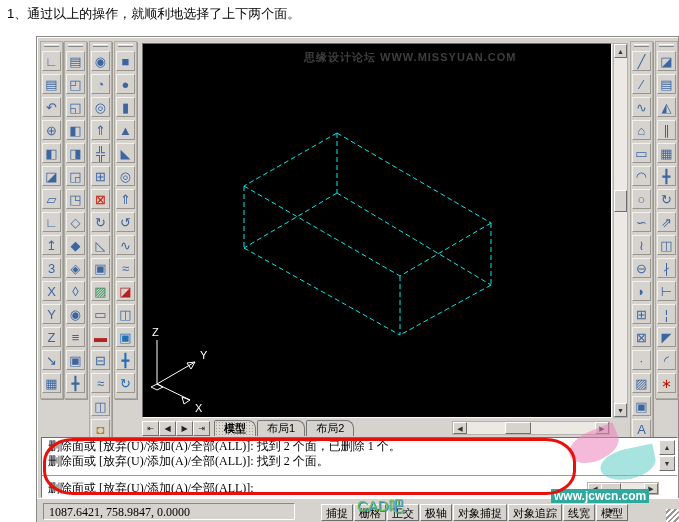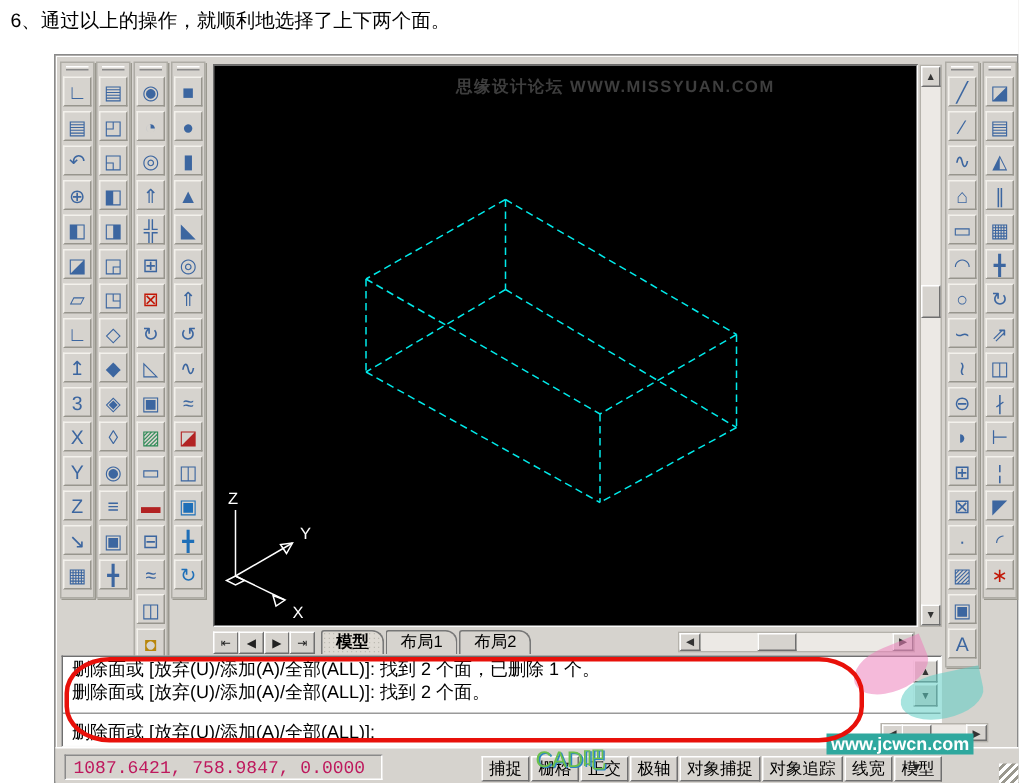--- a/index.html
+++ b/index.html
@@ -51,38 +51,38 @@
   .tab.active { font-weight:bold; background-image:radial-gradient(#9f9c94 22%, #dedad3 25%); background-size:3px 3px; }
   .hscroll { position:absolute; right:2px; bottom:1px; width:158px; height:14px; background:#ece9e5;
              border:1px solid #b5b2ab; }
   .harrow { position:absolute; top:0; width:14px; height:12px; background:#d6d3ce; font-size:7px; color:#333;
             text-align:center; line-height:12px; border:1px solid; border-color:#fff #6f6f6f #6f6f6f #fff; }
   .harrow.left { left:0; } .harrow.right { right:0; }
   .hthumb { position:absolute; left:52px; top:0; width:26px; height:12px; background:#d6d3ce;
             border:1px solid; border-color:#fff #6f6f6f #6f6f6f #fff; }
 
   
-  .cmdwin { position:absolute; left:4px; top:400px; width:587px; height:61px; background:#fff;
+  .cmdwin { position:absolute; left:4px; top:400px; width:637px; height:61px; background:#fff;
             border:1px solid; border-color:#6f6f6f #fbfbfb #fbfbfb #6f6f6f;
-            font-family:Liberation Sans, sans-serif; font-size:12px; color:#000; }
+            font-family:Liberation Serif, serif; font-size:12px; color:#000; }
   .cmdline { padding:1px 4px 0 6px; white-space:nowrap; line-height:14px; }
   .cmddiv { position:absolute; left:0; right:0; top:37px; border-top:1px solid #9a9a9a; }
   .cmdprompt { position:absolute; left:0; top:40px; padding:2px 4px 0 6px; white-space:nowrap; }
   .cmdvscroll { position:absolute; right:2px; top:2px; width:16px; }
   .cmdvscroll .cbtn { width:16px; height:15px; background:#d6d3ce; text-align:center; line-height:15px;
             font-size:7px; color:#333; border:1px solid; border-color:#fff #6f6f6f #6f6f6f #fff; margin-bottom:1px; }
   .cmdhscroll { position:absolute; left:545px; bottom:2px; width:72px; height:13px; background:#ece9e5; border:1px solid #b5b2ab; }
   .cmdhscroll .harrow { height:11px; line-height:11px; }
   .cmdhscroll .hthumb { left:13px; width:20px; height:11px; }
 
   
   .statusbar { position:absolute; left:0; top:461px; width:643px; height:25px; background:#d6d3ce; border-top:1px solid #fff; }
-  .coords { position:absolute; left:6px; top:4px; width:212px; height:17px;
+  .coords { position:absolute; left:6px; top:4px; width:252px; height:17px;
             border:1px solid; border-color:#8a8a8a #fff #fff #8a8a8a;
-            font-family:Liberation Mono, monospace; font-size:12px; padding:1px 0 0 5px; color:#be185d; }
+            font-family:Liberation Serif, serif; font-size:12px; padding:1px 0 0 5px; color:#000000; }
   #sbtns { position:absolute; left:260px; top:4px; white-space:nowrap;padding-left:24px; }
   .sbtn { display:inline-block; height:17px; line-height:16px; padding:0 4px; margin-right:1px;
           background:#d6d3ce; border:1px solid; border-color:#fff #6f6f6f #6f6f6f #fff; font-size:11px; color:#000; }
   .sdrop { position:absolute; left:570px; top:8px; font-size:8px; color:#222; z-index:38; }
   .rgrip { position:absolute; right:1px; bottom:1px; width:13px; height:13px;
            background:repeating-linear-gradient(135deg,#fff 0 2px,#9a988f 2px 4px); }
 
   
   .oval { position:absolute; left:43px; top:438px; width:533px; height:57px; border:3px solid #e8100a;
           border-radius:30px / 24px; z-index:40; }
@@ -93,21 +93,21 @@
          font-weight:bold; padding:0 3px; z-index:36; white-space:nowrap; }
   .wm2 { position:absolute; left:405px; top:500px; color:#fff; font-size:13px; font-weight:bold;
          text-shadow:1px 1px 1px #555, -1px -1px 1px #777; z-index:36; white-space:nowrap; }
   .wm3 { position:absolute; left:357px; top:497px; font-size:15px; font-weight:normal; color:#6abf4b;
          text-shadow:1px 1px 0 #2e86c1; z-index:36; }
 </style>
 </head>
 <body>
 
 <div class="page">
-  <div class="caption">6、通过以上的操作，就顺利地选择了上下两个面。</div>
+  <div class="caption">1、通过以上的操作，就顺利地选择了上下两个面。</div>
 
   <div id="app" class="app">
       <div class="tbcol" style="left: 618px; top: 4px;">
         <div class="grip"></div>
         <div class="tbtn">◪</div>
         <div class="tbtn">▤</div>
         <div class="tbtn">◭</div>
         <div class="tbtn">∥</div>
         <div class="tbtn">▦</div>
         <div class="tbtn">╋</div>

